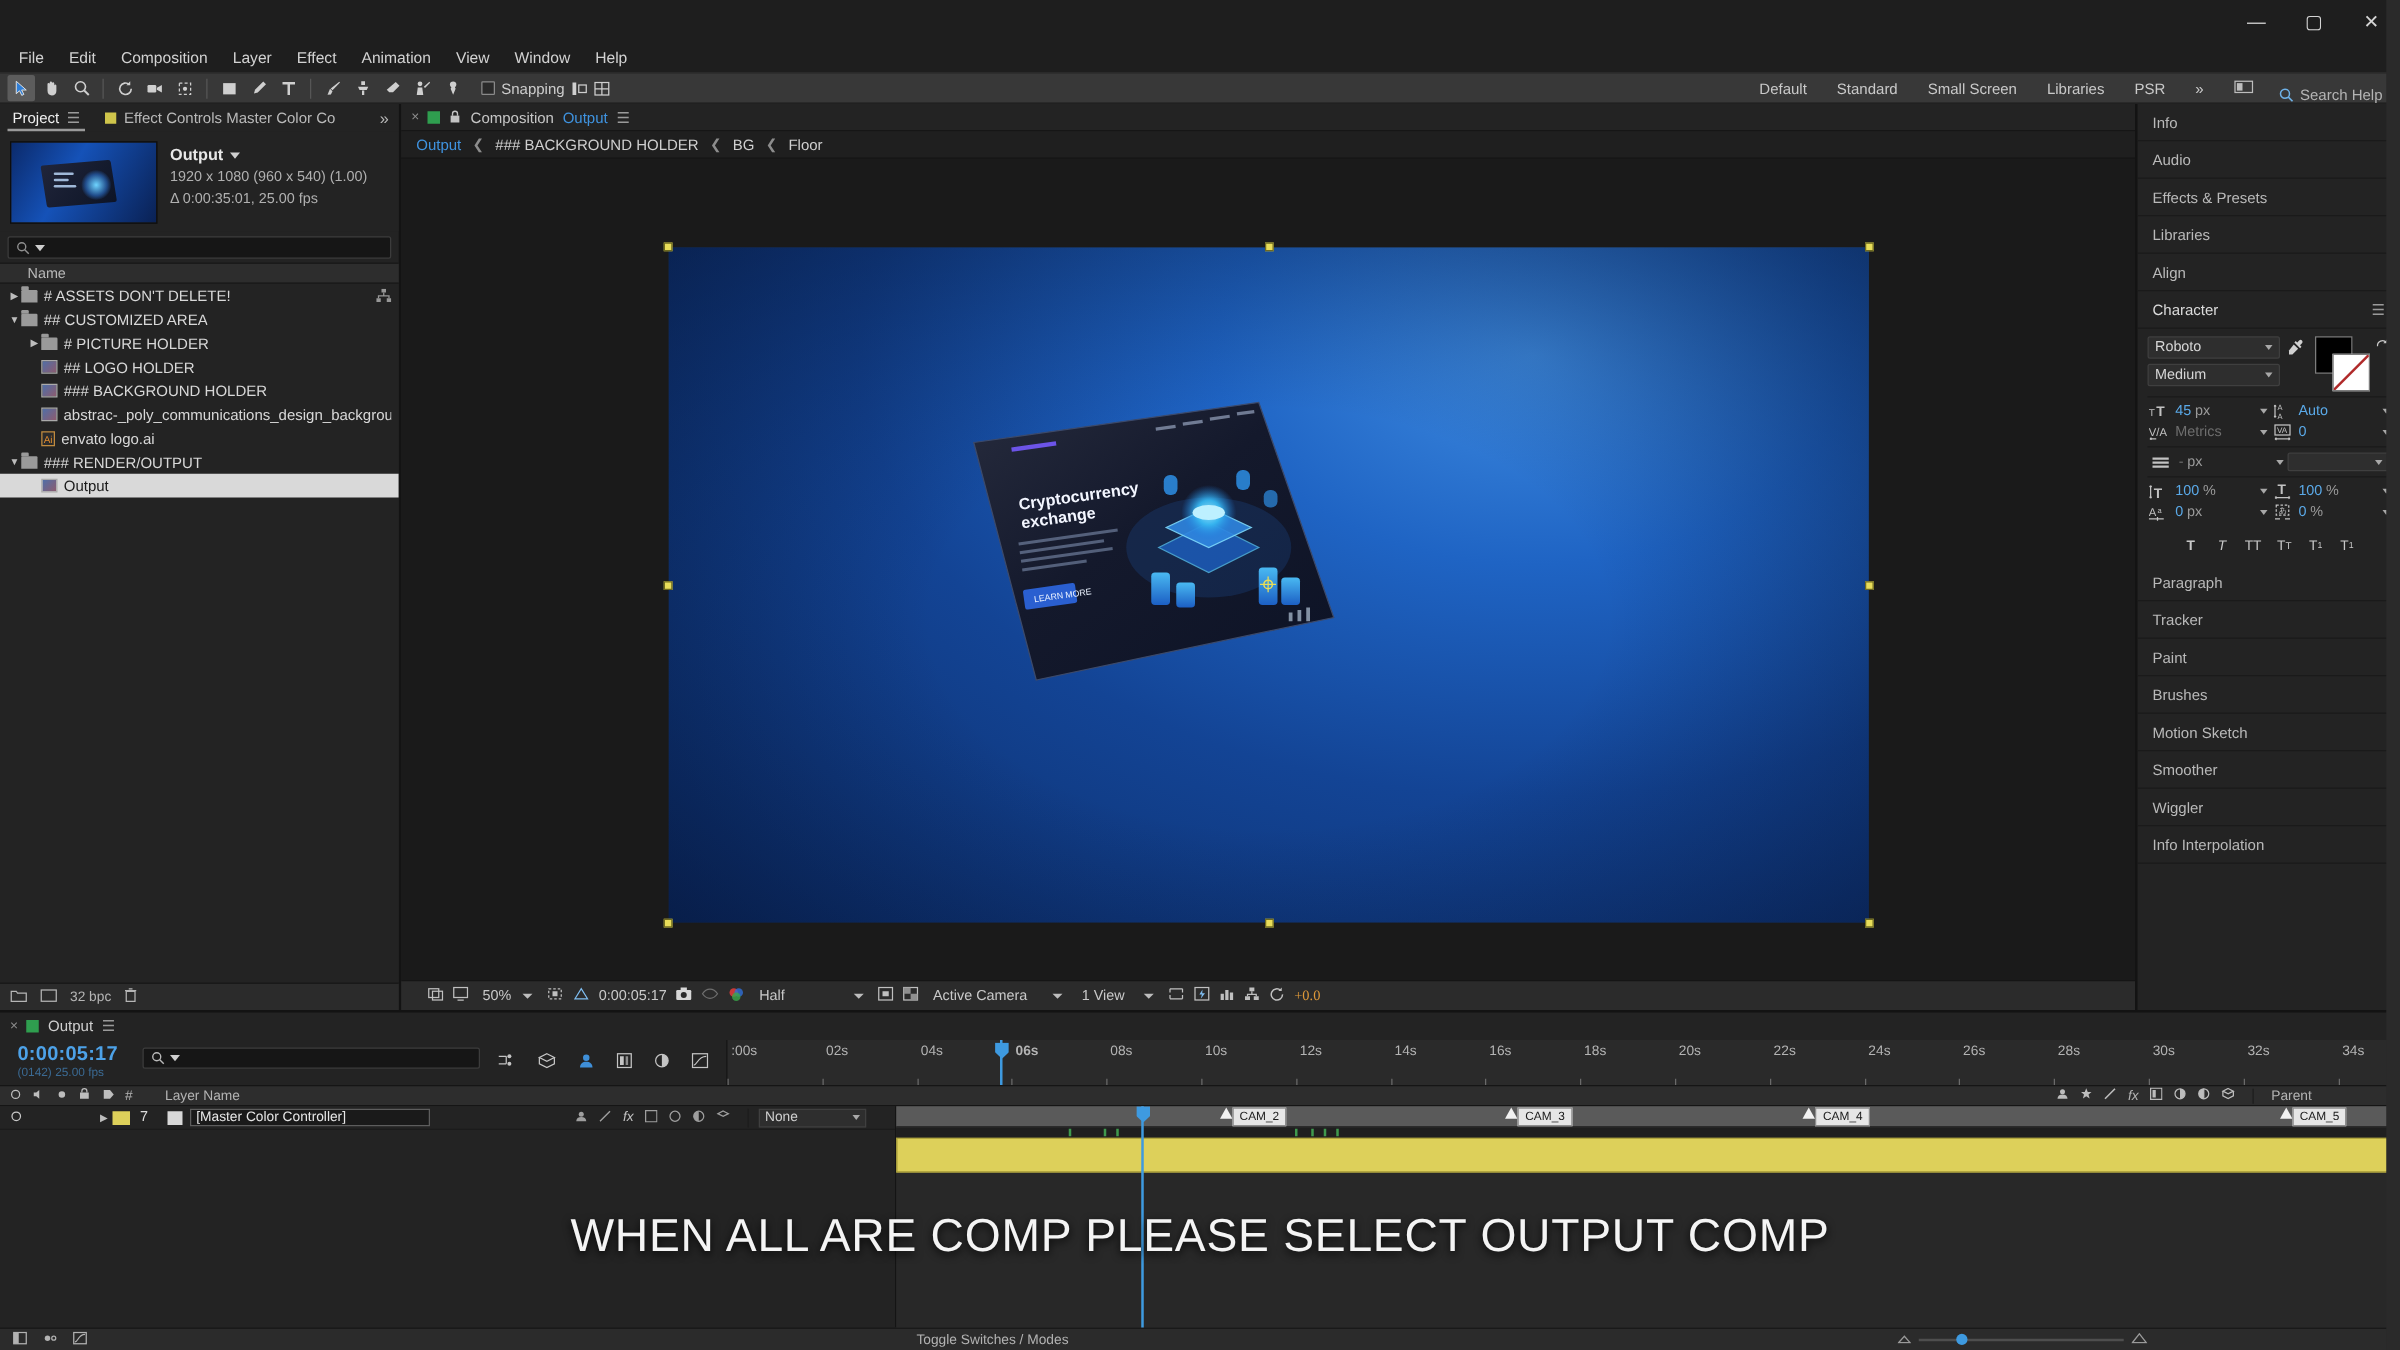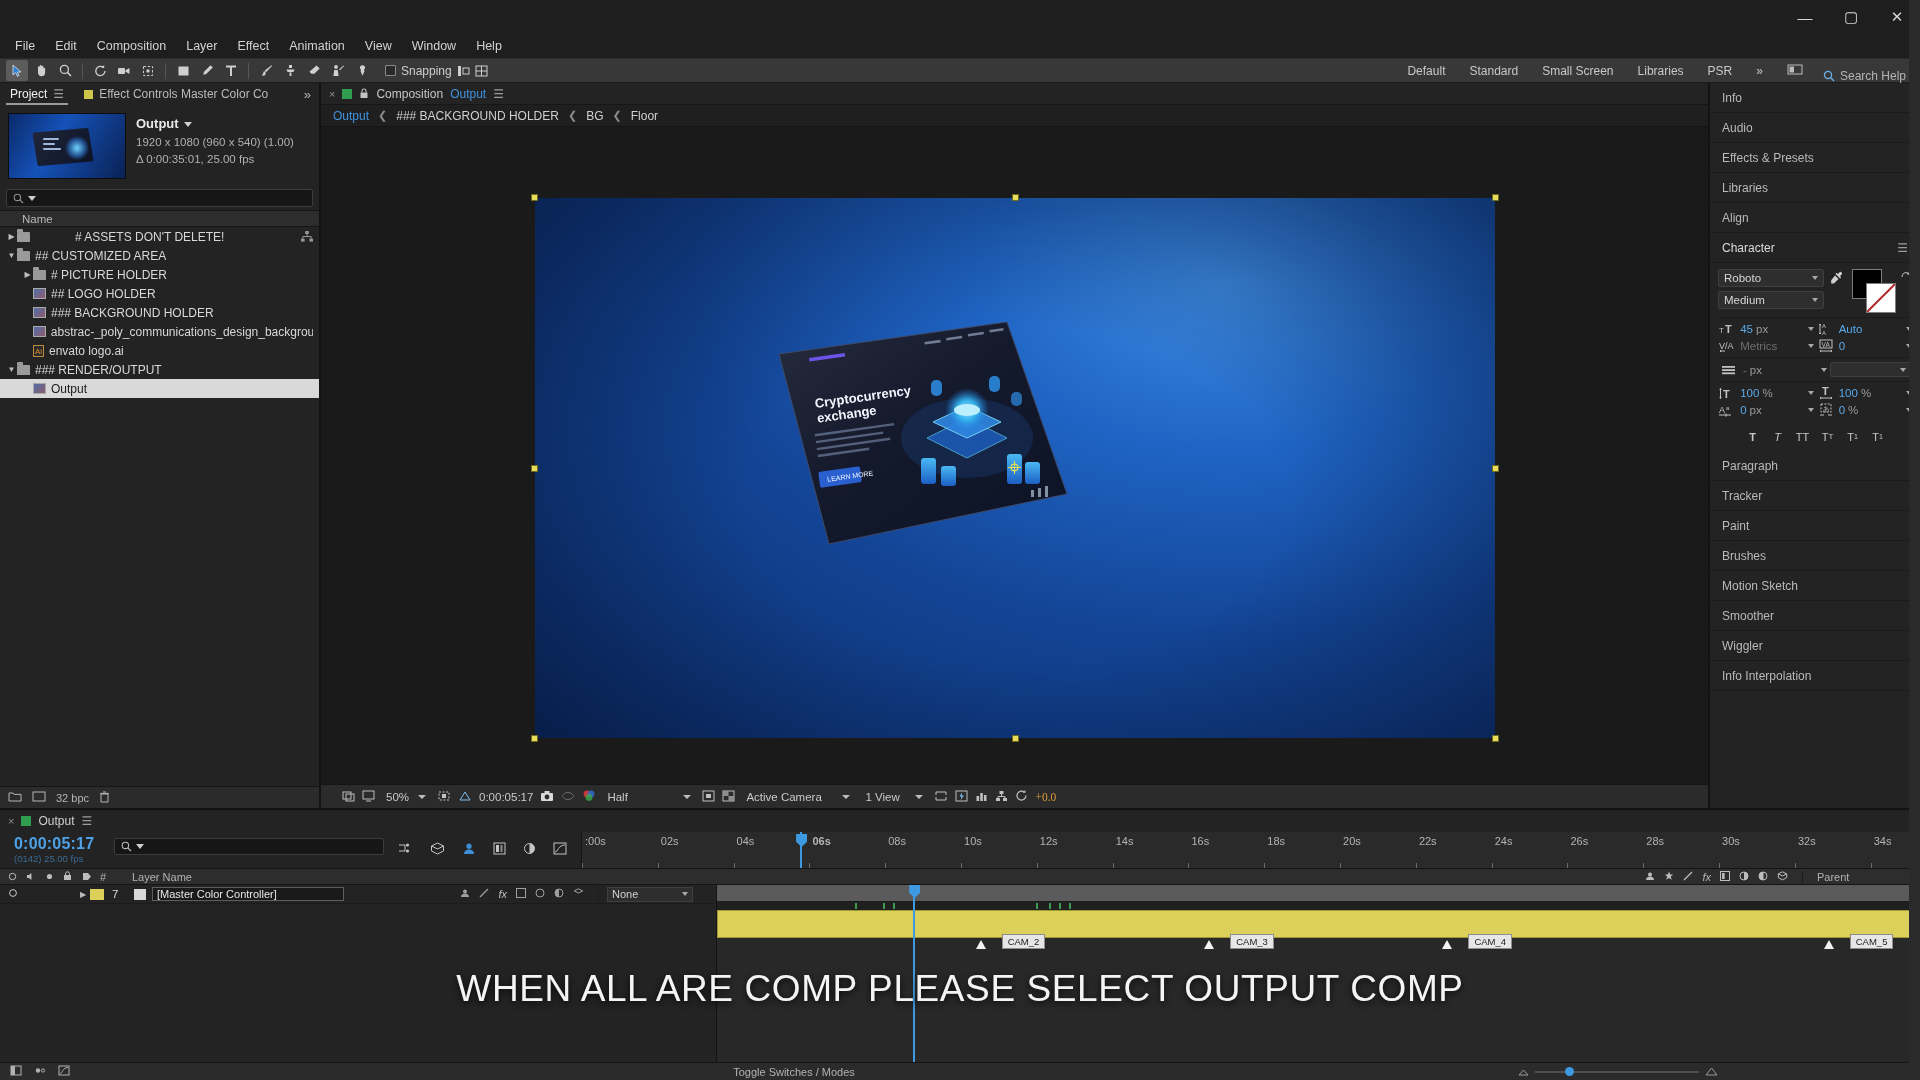--- a/index.html
+++ b/index.html
@@ -130,21 +130,21 @@
   .tlab { position:absolute; top:3px; font-size:11px; color:#b4b4b4; }
 
   .colhdr { height:17px; background:#2d2d2d; border-top:1px solid #151515; border-bottom:1px solid #151515; display:flex; align-items:center; font-size:11px; color:#b3b3b3; flex:0 0 17px; }
   .lrow { height:19px; display:flex; align-items:center; font-size:11.5px; color:#dcdcdc; border-bottom:1px solid #1b1b1b; flex:0 0 19px; }
   .namebox { width:192px; height:14px; background:#1a1a1a; border:1px solid #5d5d5d; display:flex; align-items:center; padding:0 4px; font-size:11px; color:#e6e6e6; }
   .parentsel { width:86px; height:15px; background:#2e2e2e; border:1px solid #3f3f3f; display:flex; align-items:center; justify-content:space-between; padding:0 4px; font-size:11px; color:#cfcfcf; }
   .tlbody { flex:1 1 auto; display:flex; min-height:0; }
   .tlleft { width:717px; flex:0 0 717px; background:#232323; border-right:1px solid #141414; }
   .tlright { flex:1 1 auto; position:relative; background:#282828; }
   .camband { height:17px; background:#5a5a5a; border-bottom:1px solid #1c1c1c; position:relative; }
-  .cammark { position:absolute; top:1px; display:flex; align-items:flex-end; gap:16px;margin-top:48px; }
+  .cammark { position:absolute; top:1px; display:flex; align-items:flex-start; gap:0; }
   .camtri { width:0;height:0;border-left:5px solid transparent;border-right:5px solid transparent;border-bottom:9px solid #f2f2f2; }
   .camlbl { background:#e6e6e6; color:#1c1c1c; font-size:9.5px; padding:1px 5px; border:1px solid #8d8d8d; }
   .markerband { height:8px; background:#1f1f1f; position:relative; }
   .mk { position:absolute; top:1px; width:2px; height:6px; background:#3f9a4e; }
   .yellowbar { height:28px; background:#ddd05a; border:1px solid #a39836; }
   .playhead { position:absolute; top:0; bottom:0; width:2px; background:#3e9ae0; }
   .phhead { position:absolute; top:0; width:11px; height:13px; background:#3e9ae0; clip-path:polygon(0 0,100% 0,100% 60%,50% 100%,0 60%); }
   .tlfoot { height:18px; background:#2b2b2b; border-top:1px solid #151515; display:flex; align-items:center; gap:12px; padding:0 10px; font-size:11px; color:#b2b2b2; flex:0 0 18px; }
 
   
@@ -342,21 +342,21 @@
       <div class="colhead">
         <span>Name</span>
       </div>
 
       <div class="plist">
 
       <div class="prow">
             <span style="width: 6px;"></span>
             <span class="disc">▶</span>
             <span class="folderico"></span>
-            <span style="white-space: nowrap; overflow: hidden; margin-left: 40px;"># ASSETS DON'T DELETE!</span>
+            <span style="white-space: nowrap; overflow: hidden;"># ASSETS DON'T DELETE!</span>
             <span class="netico"><svg width="12" height="11" viewBox="0 0 12 11">
                 <rect x="4.2" y="0" width="3.6" height="3" fill="#b5b5b5"></rect>
                 <rect x="0" y="7.6" width="3.6" height="3" fill="#b5b5b5"></rect>
                 <rect x="8.4" y="7.6" width="3.6" height="3" fill="#b5b5b5"></rect>
                 <path d="M6 3v2.6M1.8 7.6V5.6h8.4v2" stroke="#b5b5b5" fill="none"></path>
               </svg></span>
           </div>
           <div class="prow">
             <span style="width: 6px;"></span>
             <span class="disc">▼</span>

